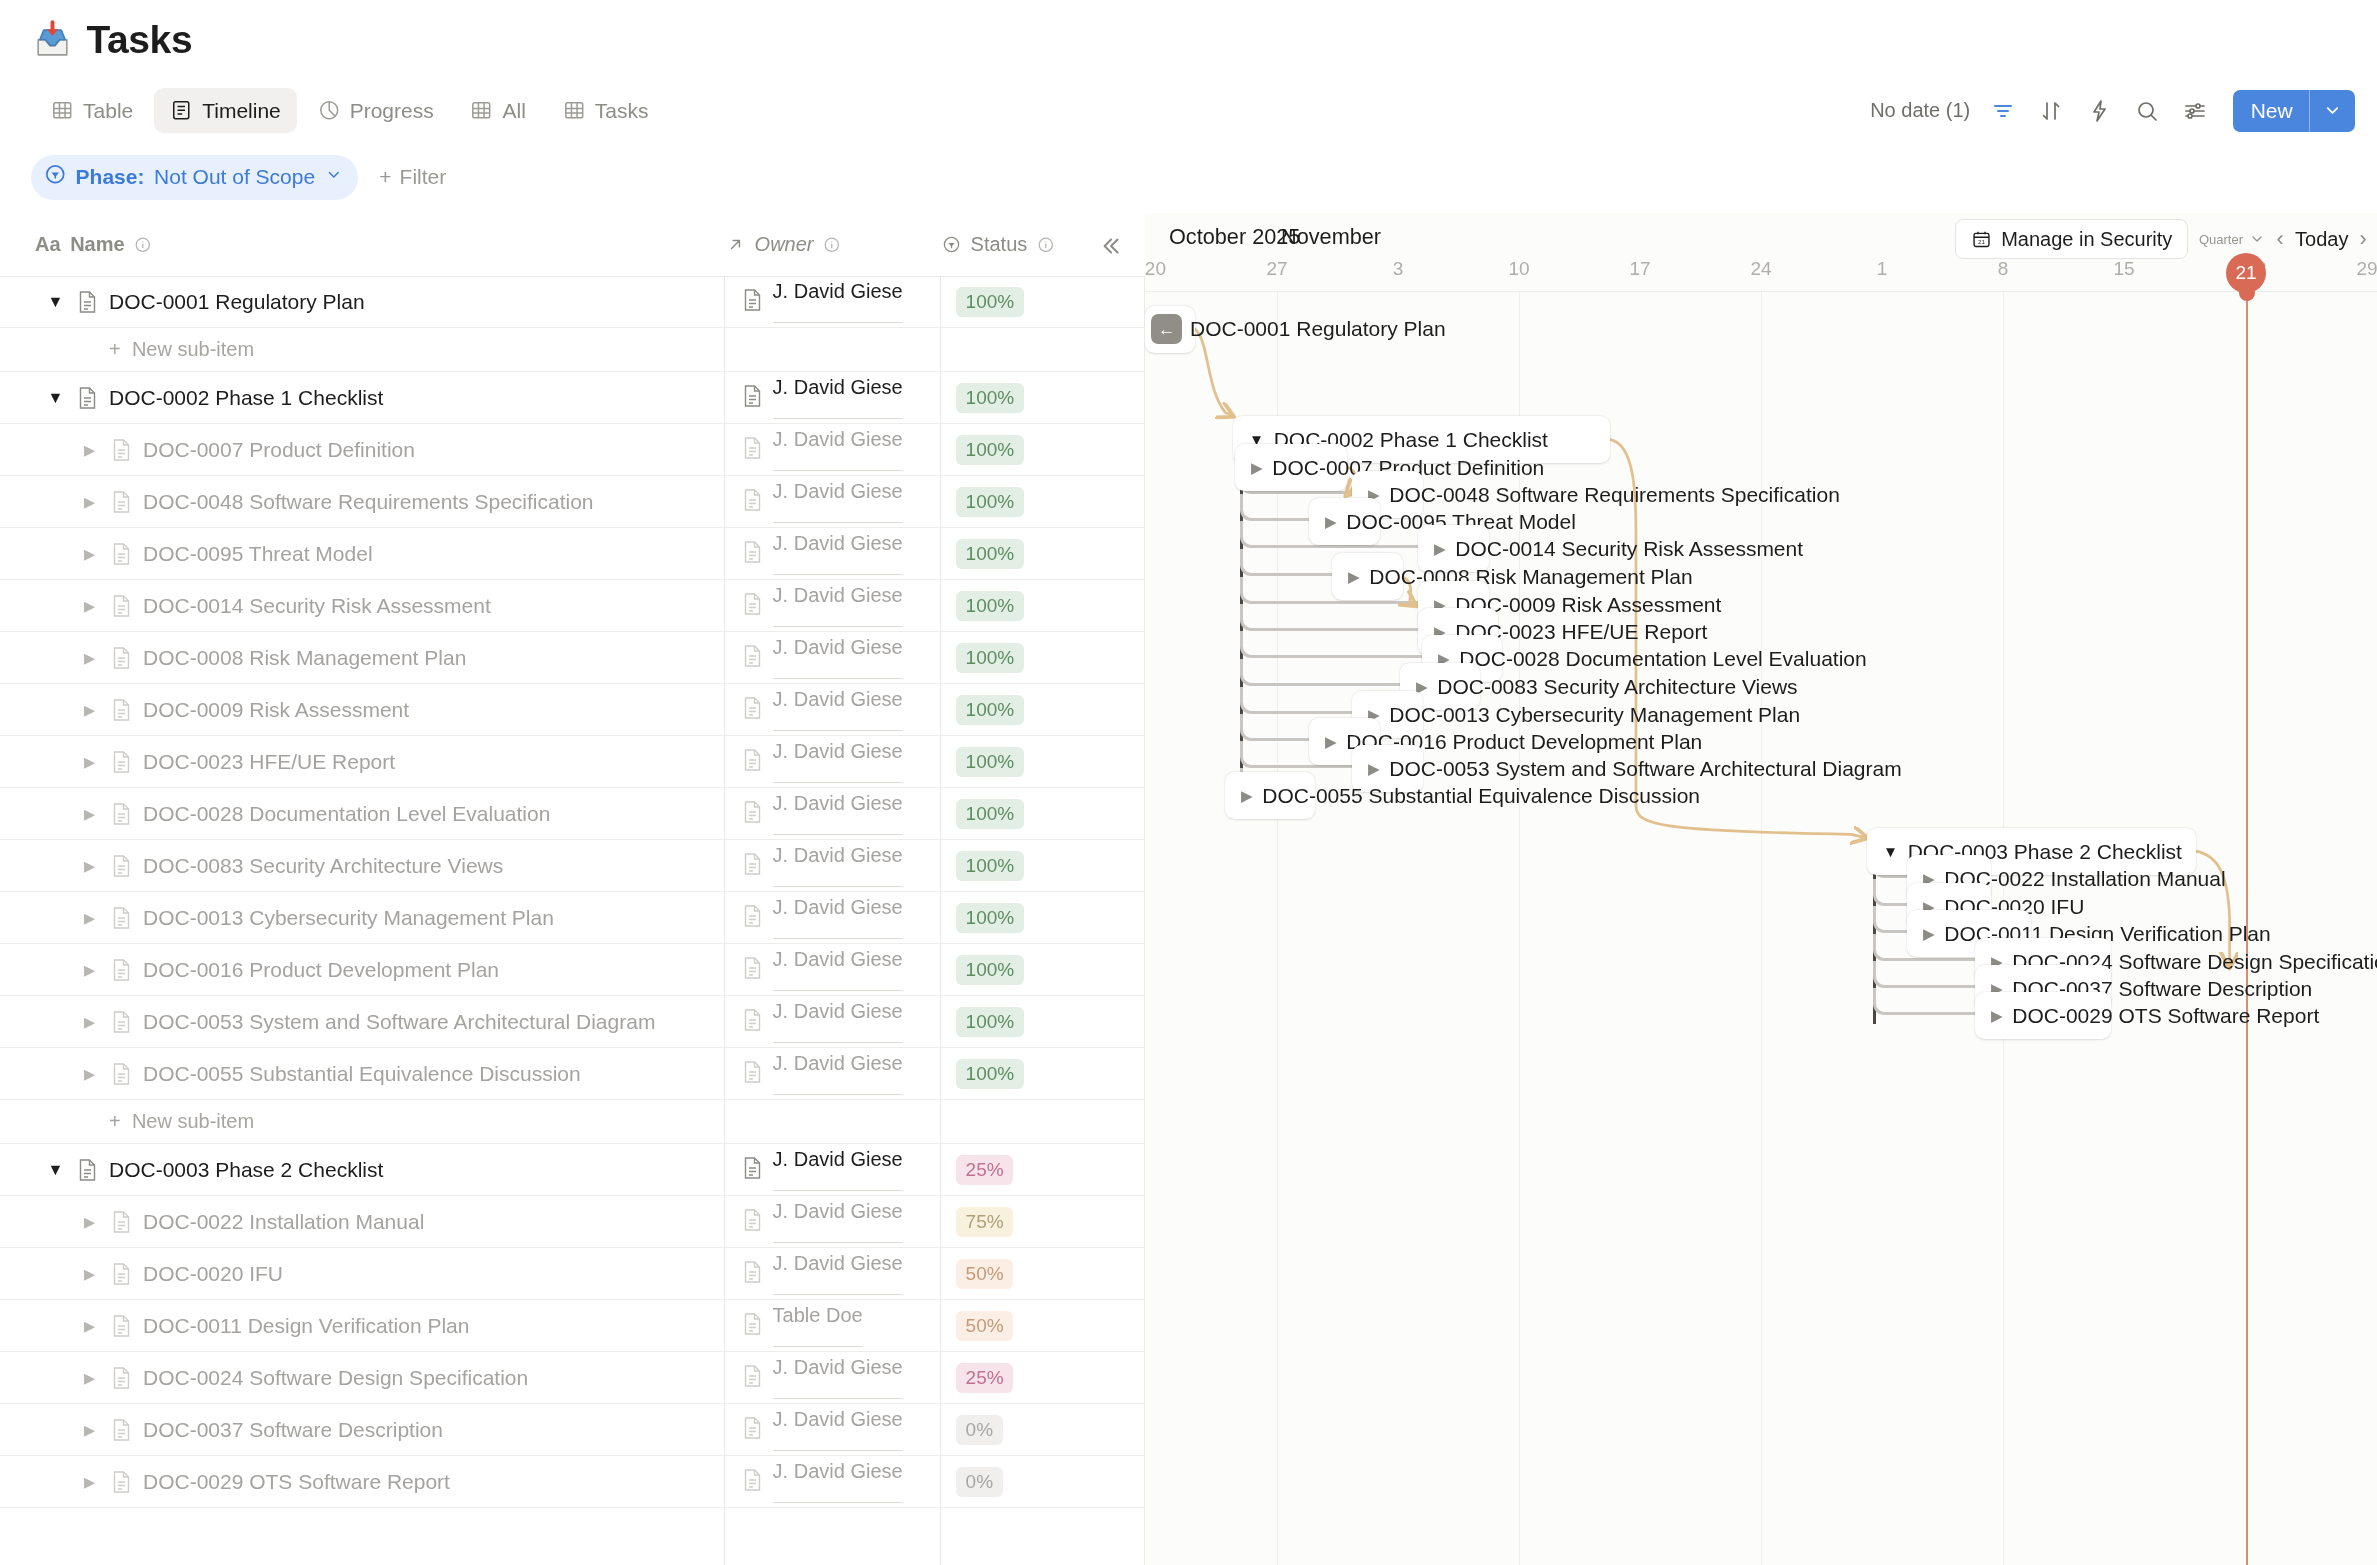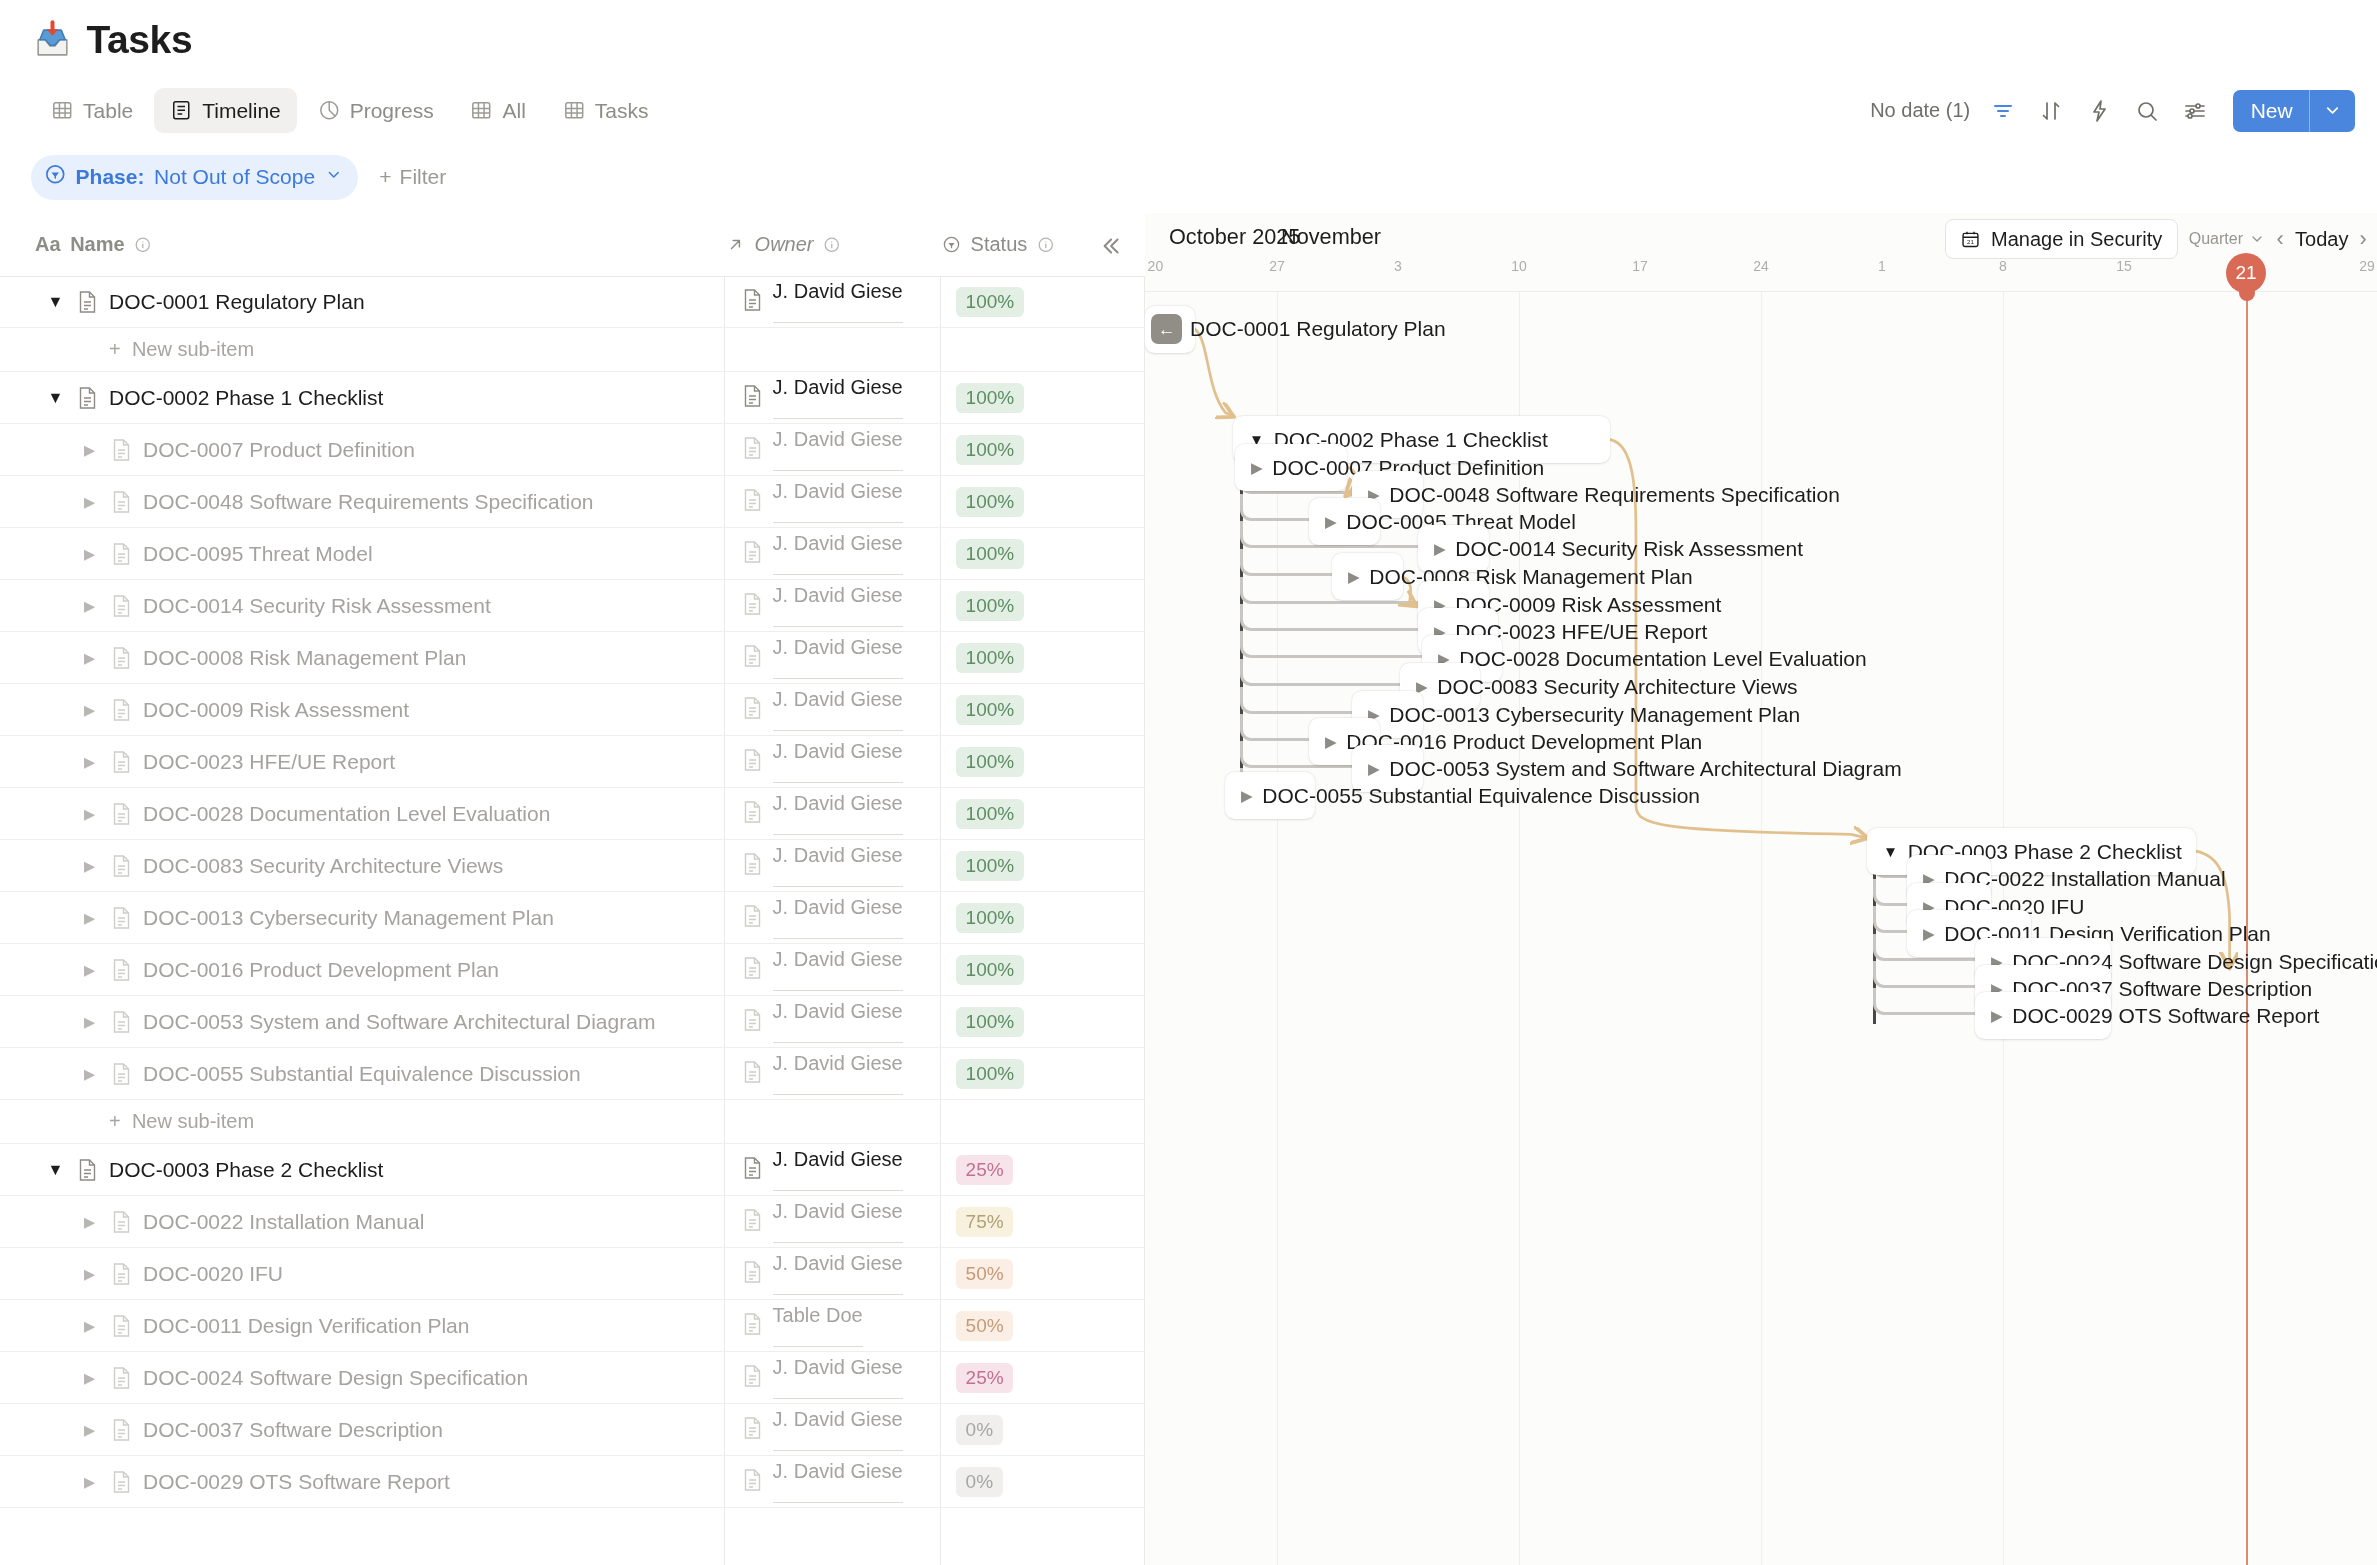--- a/index.html
+++ b/index.html
@@ -90,27 +90,27 @@
 
   
   .tlpane { position: absolute; left: 1145px; top: 0; width: 1233px; height: 1352px;
     background: #fcfcfb; overflow: hidden; }
   .tl-topbar { position: absolute; left: 0; top: 0; width: 1233px; height: 63px; }
   .tl-month { position: absolute; top: 11.2px; font-size: 21.7px; color: #1d1d1d; font-weight: 400; }
   .tl-ctrls { position: absolute; right: 11.2px; top: 6.4px; display: flex; align-items: center; gap: 11.2px; }
   .cal-btn { display: flex; align-items: center; gap: 9.6px; height: 40px; padding: 0 14.4px;
     border: 0.8px solid #e6e3e0; border-radius: 8px; background: #fff; font-size: 20px;
     color: #1d1d1d; cursor: pointer; white-space: nowrap; }
-  .quarter { display: flex; align-items: center; gap: 6.4px; font-size: 16px; color: #97958f; cursor: pointer; }
+  .quarter { display: flex; align-items: center; gap: 6.4px; font-size: 13px; color: #97958f; cursor: pointer; }
   .navgrp { display: flex; align-items: center; gap: 11.2px; font-size: 20px; color: #1d1d1d; }
   .navgrp span { cursor: pointer; }
   .navgrp .arw { color: #8d8b86; font-size: 21.7px; }
 
   .tl-ticks { position: absolute; left: 0; top: 45px; width: 1233px; height: 32px; }
-  .tick { position: absolute; top: 0; font-size: 14px; color: #b0aea9; transform: translateX(-50%); }
+  .tick { position: absolute; top: 0; font-size: 19px; color: #b0aea9; transform: translateX(-50%); }
   .today-pill { position: absolute; top: -4.8px; width: 40px; height: 40px; border-radius: 50%;
     background: #d96a55; color: #fff; font-size: 19px; display: flex; align-items: center;
     justify-content: center; transform: translateX(-50%); z-index: 3; }
   .tl-headrule { position: absolute; left: 0; top: 78px; width: 1233px; height: 0.8px; background: #eeecea; }
 
   .tl-body { position: absolute; left: 0; top: 79px; width: 1233px; height: 1274px; }
   .gline { position: absolute; top: 0; width: 0.8px; height: 1274px; background: #f1efec; }
   .today-line { position: absolute; top: 0; width: 1.6px; height: 1274px; background: #dd8a72; z-index: 2; }
   .today-dot { position: absolute; top: -7.2px; width: 16px; height: 16px; border-radius: 50%;
     background: #d96a55; transform: translateX(-50%); z-index: 4; }

